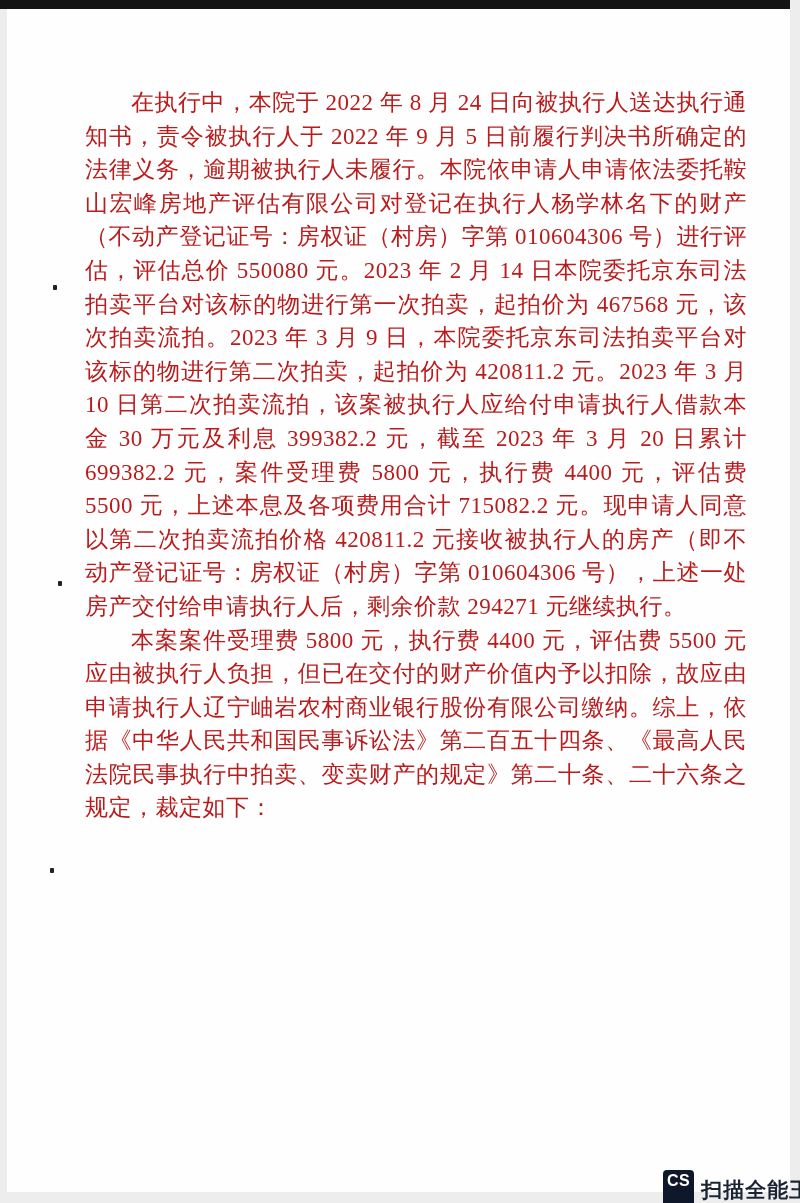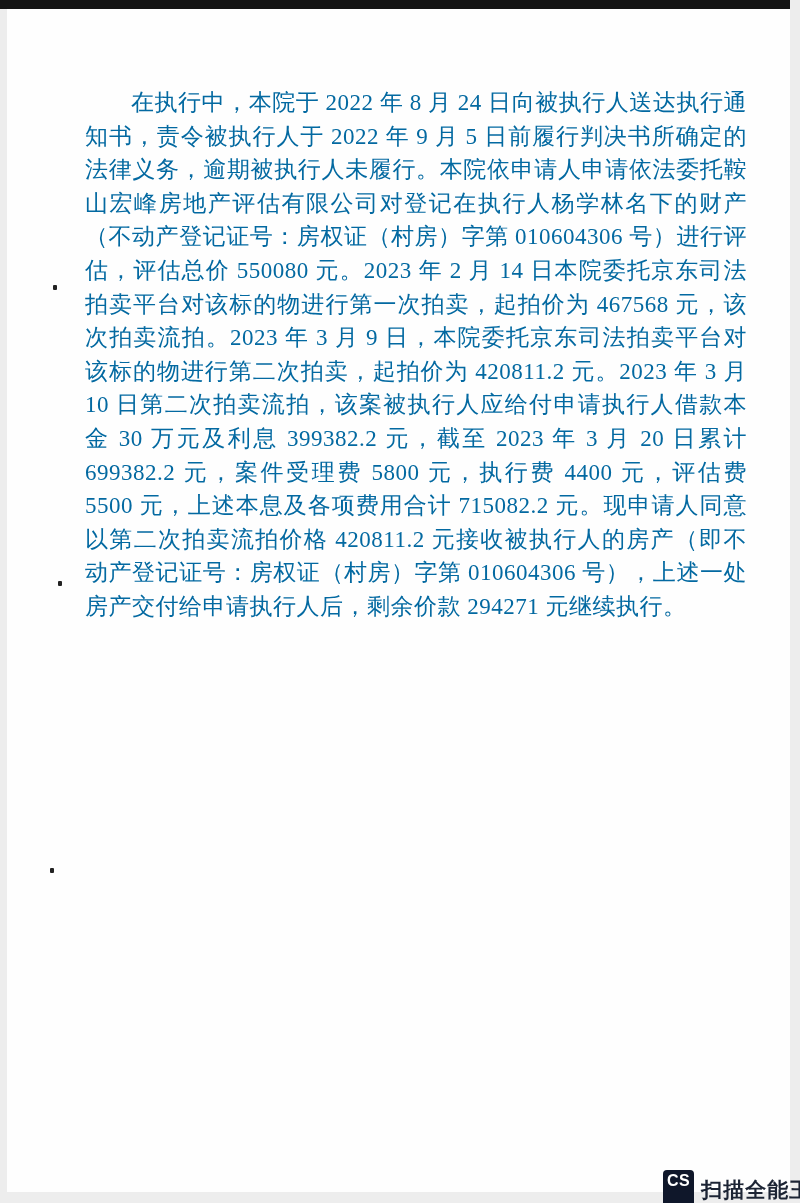--- a/index.html
+++ b/index.html
@@ -44,21 +44,21 @@
     width: 662px;
   }
   .doc-text p {
     margin: 0;
     padding: 0;
     text-indent: 2em;
     text-align: justify;
     text-justify: inter-character;
     font-size: 23px;
     line-height: 33.6px;
-    color: #0369a1;
+    color: #b91c1c;
     letter-spacing: 0.5px;
   }
   
   .speckle {
     position: absolute;
     width: 4px;
     height: 5px;
     background: #222;
     border-radius: 1px;
   }
@@ -98,20 +98,21 @@
 </style>
 </head>
 <body>
 
 <div class="canvas">
   <div class="top-strip"></div>
 
   <div class="page">
     <div class="doc-text">
       <p>在执行中，本院于 2022 年 8 月 24 日向被执行人送达执行通知书，责令被执行人于 2022 年 9 月 5 日前履行判决书所确定的法律义务，逾期被执行人未履行。本院依申请人申请依法委托鞍山宏峰房地产评估有限公司对登记在执行人杨学林名下的财产（不动产登记证号：房权证（村房）字第 010604306 号）进行评估，评估总价 550080 元。2023 年 2 月 14 日本院委托京东司法拍卖平台对该标的物进行第一次拍卖，起拍价为 467568 元，该次拍卖流拍。2023 年 3 月 9 日，本院委托京东司法拍卖平台对该标的物进行第二次拍卖，起拍价为 420811.2 元。2023 年 3 月 10 日第二次拍卖流拍，该案被执行人应给付申请执行人借款本金 30 万元及利息 399382.2 元，截至 2023 年 3 月 20 日累计 699382.2 元，案件受理费 5800 元，执行费 4400 元，评估费 5500 元，上述本息及各项费用合计 715082.2 元。现申请人同意以第二次拍卖流拍价格 420811.2 元接收被执行人的房产（即不动产登记证号：房权证（村房）字第 010604306 号），上述一处房产交付给申请执行人后，剩余价款 294271 元继续执行。</p>
+      <p>本案案件受理费 5800 元，执行费 4400 元，评估费 5500 元应由被执行人负担，但已在交付的财产价值内予以扣除，故应由申请执行人辽宁岫岩农村商业银行股份有限公司缴纳。综上，依据《中华人民共和国民事诉讼法》第二百五十四条、《最高人民法院民事执行中拍卖、变卖财产的规定》第二十条、二十六条之规定，裁定如下：</p>
     </div>
 
     <div class="speckle s1"></div>
     <div class="speckle s2"></div>
     <div class="speckle s3"></div>
   </div>
 
   <div class="watermark">
     <span class="cs-badge">CS</span>
     <span class="cs-label">扫描全能王</span>

